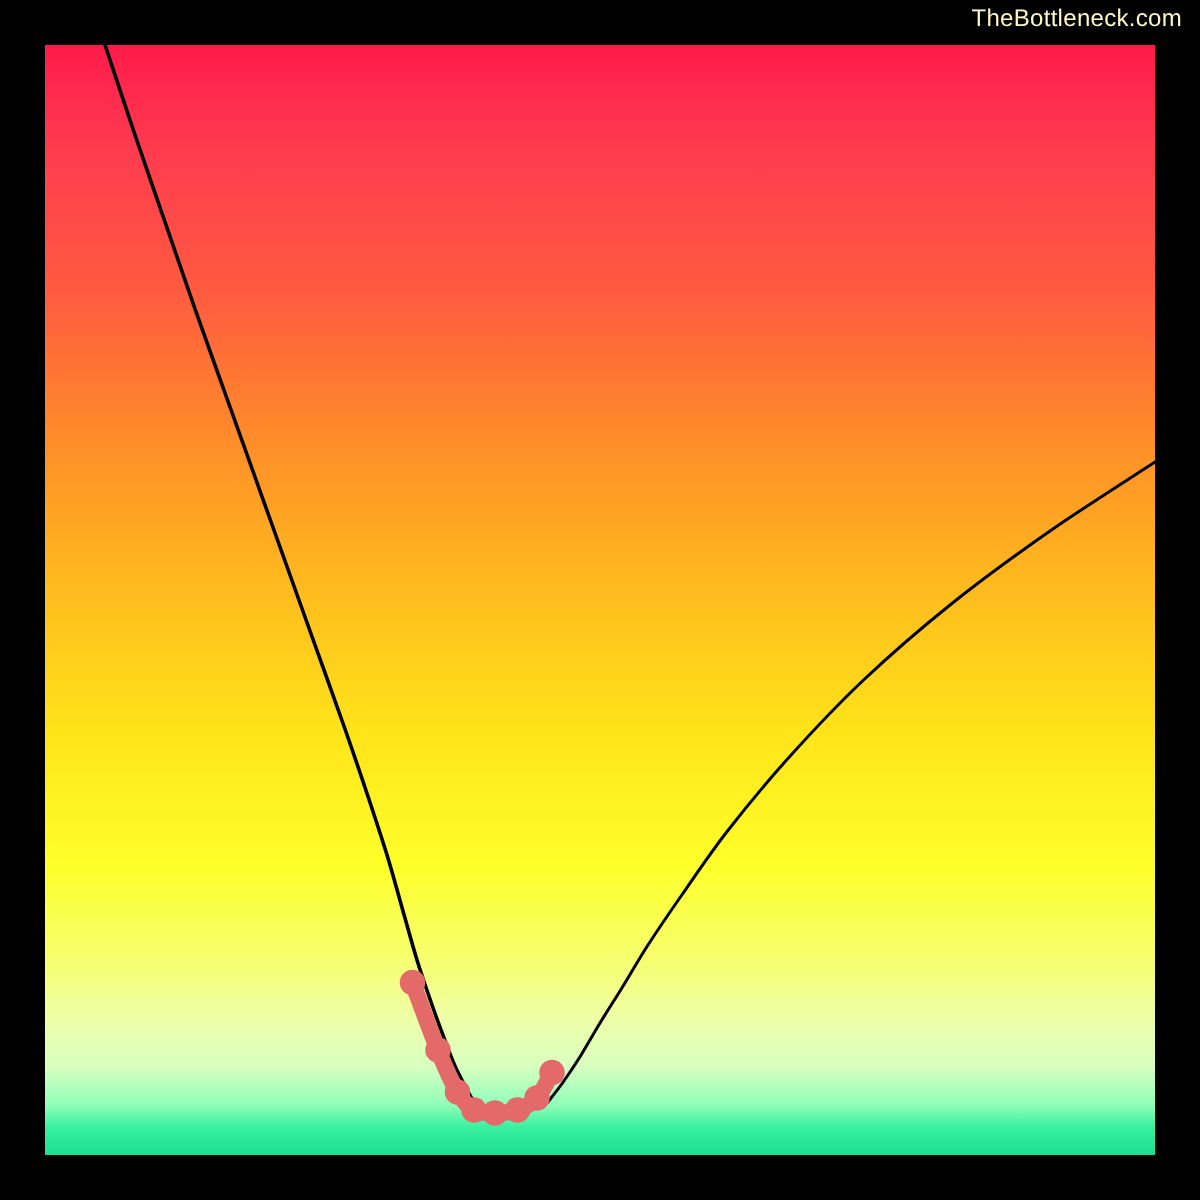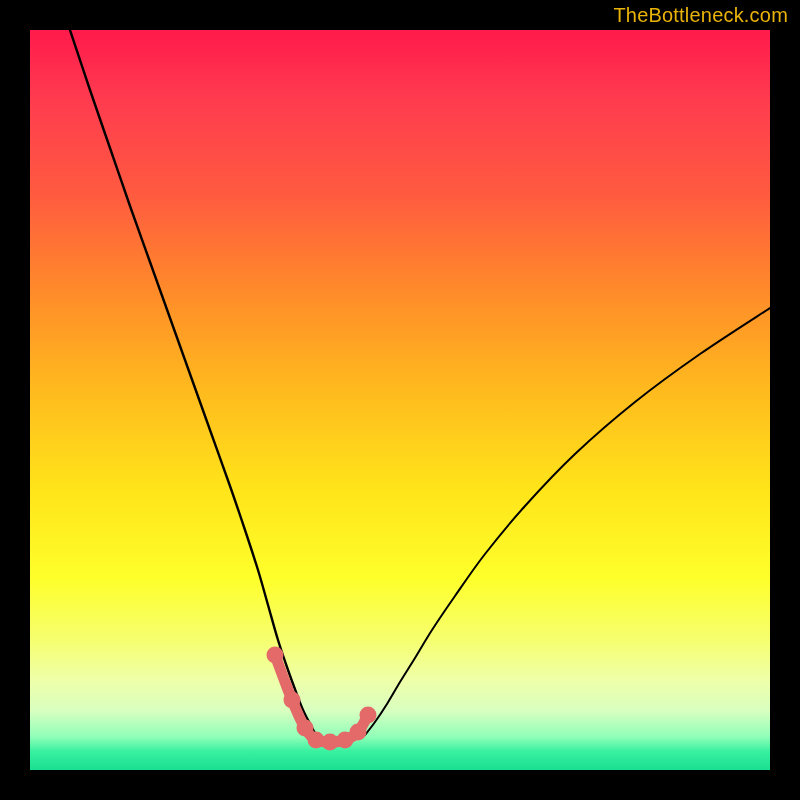--- a/index.html
+++ b/index.html
@@ -46,22 +46,22 @@
     );
   }
   .curves {
     position: absolute;
     inset: 0;
   }
   .watermark {
     position: absolute;
     top: 4px;
     right: 12px;
-    color: #eab308;
-    font-size: 20px;
+    color: #fef9c3;
+    font-size: 16px;
     letter-spacing: 0.2px;
   }
 </style>
 </head>
 <body>
 
 <div class="stage">
 
   <div class="watermark">TheBottleneck.com</div>
 

